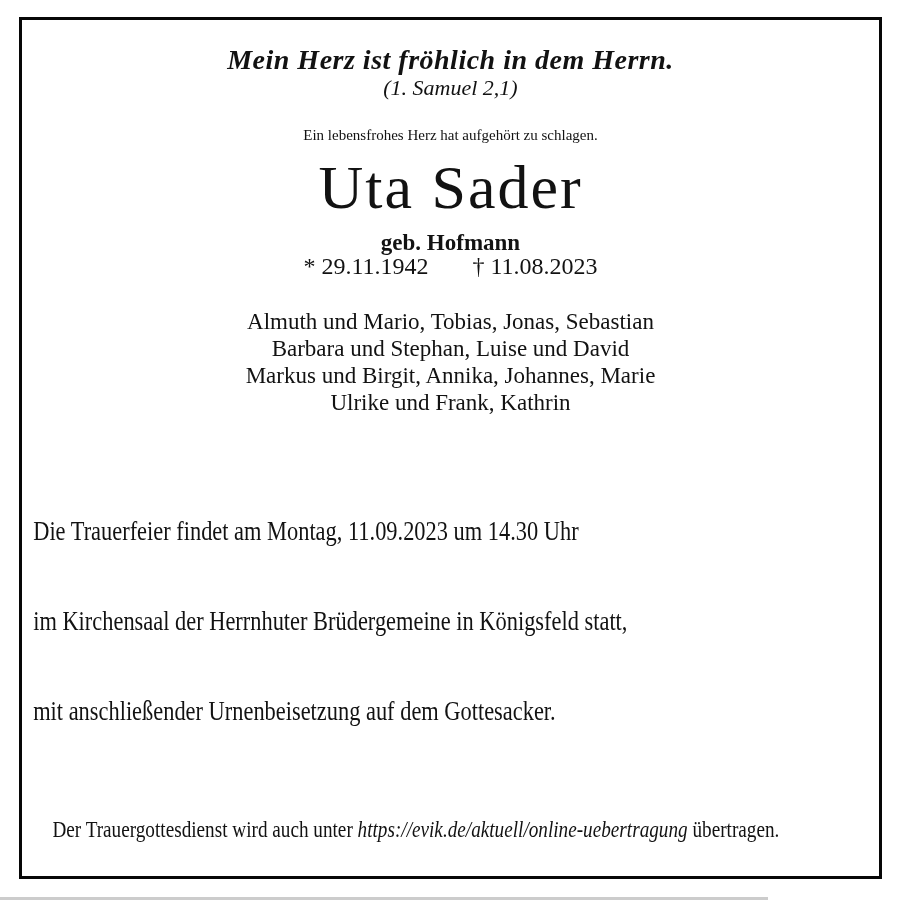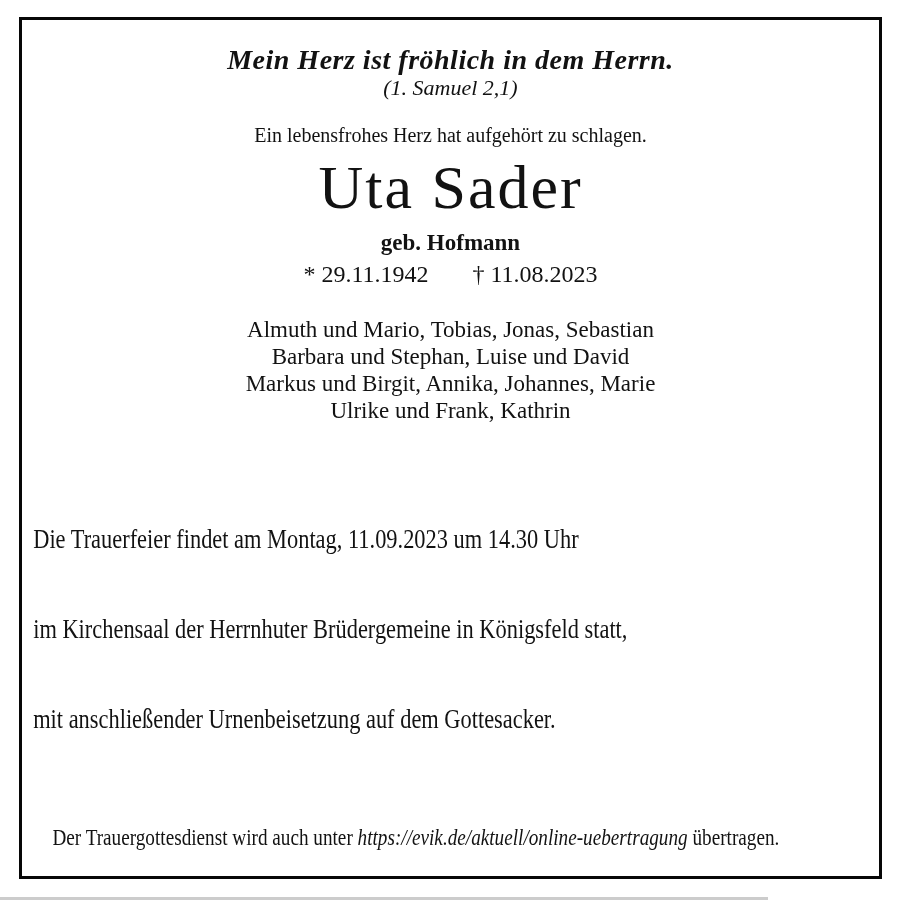--- a/index.html
+++ b/index.html
@@ -32,38 +32,38 @@
     letter-spacing: 0.5px;
   }
   .verse-source {
     font-size: 22px;
     line-height: 21px;
     font-style: italic;
     margin-top: 1px;
   }
   .intro {
     margin-top: 24px;
-    font-size: 20px;
+    font-size: 15px;
     line-height: 27px;
   }
   .name {
     margin-top: 7px;
     font-size: 62px;
     line-height: 62px;
     font-weight: normal;
     letter-spacing: 2px;
   }
   .birth-name {
     margin-top: 13px;
     font-size: 23px;
     line-height: 23px;
     font-weight: bold;
   }
   .dates {
-    margin-top: 8px;
+    margin-top: 0;
     font-size: 24px;
     line-height: 25px;
   }
   .dates .gap { display: inline-block; width: 44px; }
   .mourners {
     margin-top: 29px;
     font-size: 23px;
     line-height: 27px;
   }
   .left-block {

